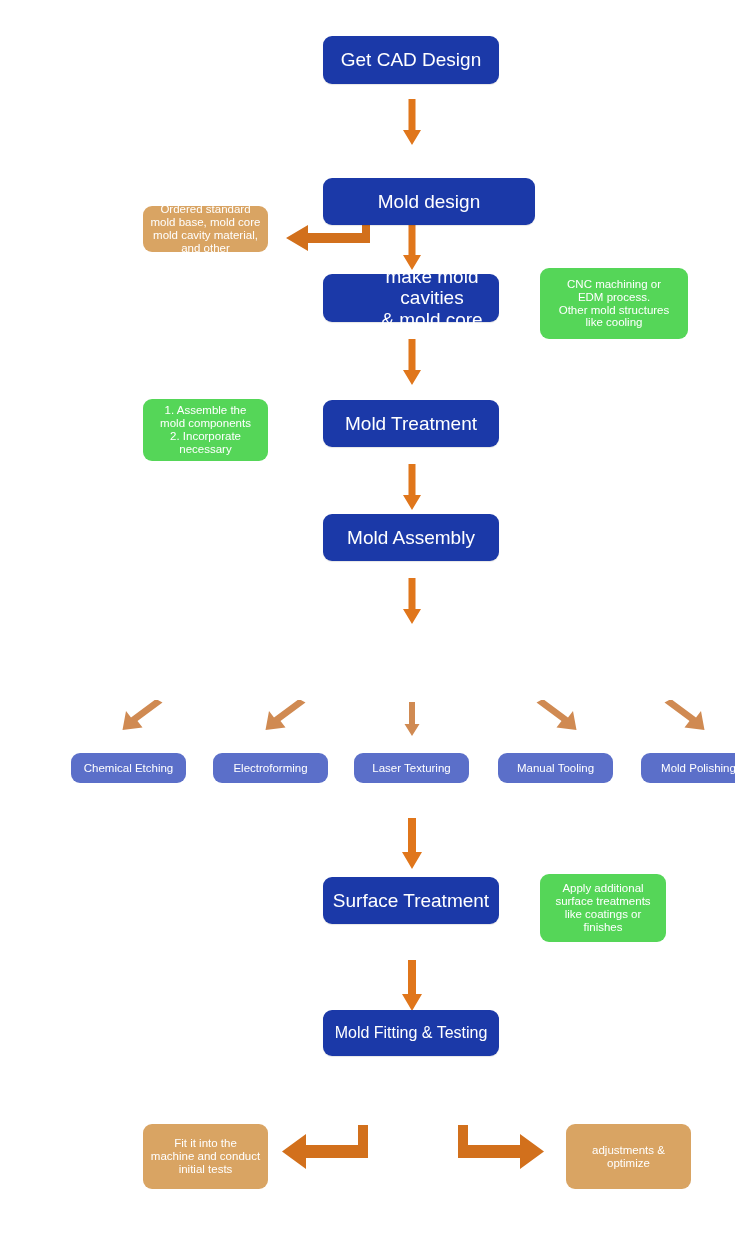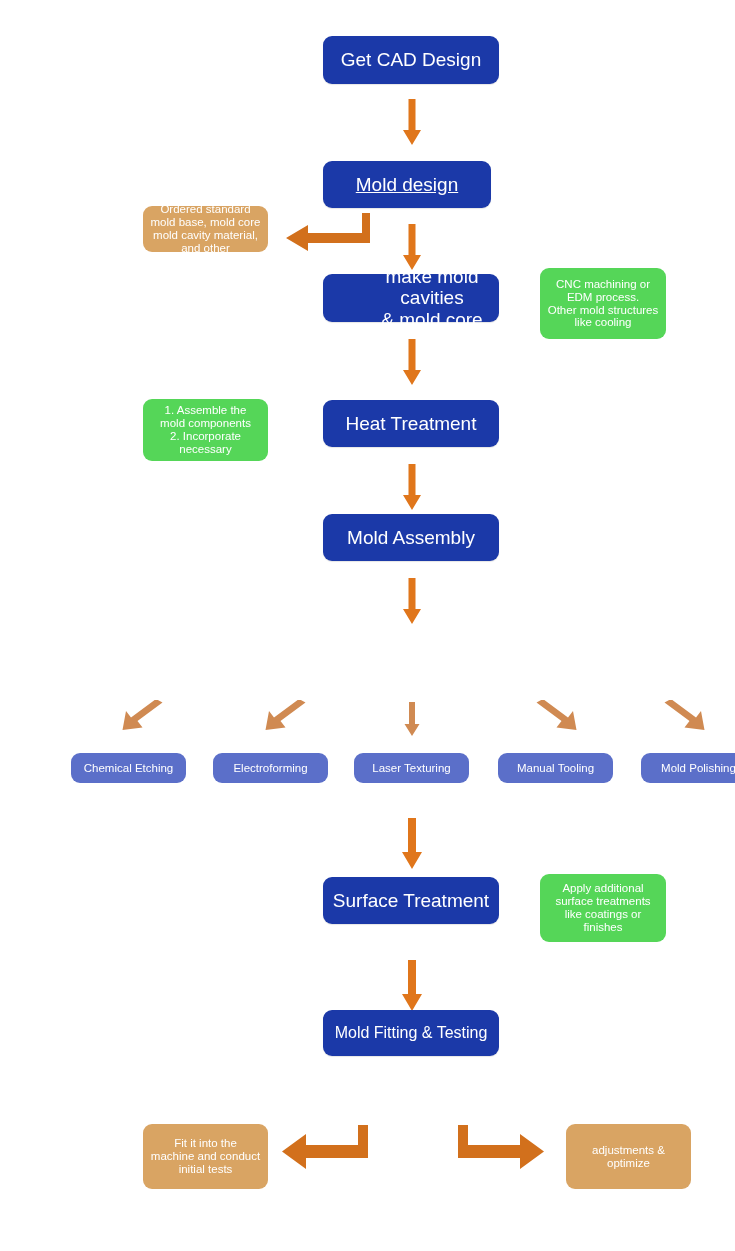--- a/index.html
+++ b/index.html
@@ -158,26 +158,26 @@
   </div>
 
   <div class="arrow" style="left:415px; top:1125px;">
     <svg width="86" height="46" viewBox="0 0 86 46">
       <path d="M10 0 H0 V33 H62 V44 L86 26.5 L62 9 V20 H10 Z" fill="#D2701C"></path>
     </svg>
   </div>
 
   <div class="node main-box" style="left:280px; top:36px; width:176px; height:48px;">Get CAD Design</div>
 
-  <div class="node main-box" style="left:280px; top:161px; width:168px; height:47px;text-decoration:underline;">Mold design</div>
+  <div class="node main-box" style="left:280px; top:178px; width:212px; height:47px;">Mold design</div>
 
   <div class="node main-box" style="left:280px; top:274px; width:176px; height:48px;padding-left:42px;">make mold cavities
 &amp; mold core</div>
 
-  <div class="node main-box" style="left:280px; top:400px; width:176px; height:47px;">Heat Treatment</div>
+  <div class="node main-box" style="left:280px; top:400px; width:176px; height:47px;">Mold Treatment</div>
 
   <div class="node main-box" style="left:280px; top:514px; width:176px; height:47px;">Mold Assembly</div>
 
 
   <div class="node main-box" style="left:280px; top:877px; width:176px; height:47px;">Surface Treatment</div>
 
   <div class="node main-box small-type" style="left:280px; top:1010px; width:176px; height:46px;">Mold Fitting &amp; Testing</div>
 
   <div class="node method-box" style="left:28px; top:753px; width:115px; height:30px;">Chemical Etching</div>
 
@@ -187,21 +187,21 @@
 
   <div class="node method-box" style="left:455px; top:753px; width:115px; height:30px;">Manual Tooling</div>
 
   <div class="node method-box" style="left:598px; top:753px; width:115px; height:30px;">Mold Polishing</div>
 
   <div class="node note-tan" style="left:100px; top:206px; width:125px; height:46px;">Ordered standard
 mold base, mold core
 mold cavity material,
 and other</div>
 
-  <div class="node note-green" style="left:497px; top:268px; width:126px; height:71px;">CNC machining or
+  <div class="node note-green" style="left:497px; top:268px; width:148px; height:71px;">CNC machining or
 EDM process.
 Other mold structures
 like cooling</div>
 
   <div class="node note-green" style="left:100px; top:399px; width:125px; height:62px;">1. Assemble the
 mold components
 2. Incorporate
 necessary</div>
 
   <div class="node note-green" style="left:497px; top:874px; width:126px; height:68px;">Apply additional

